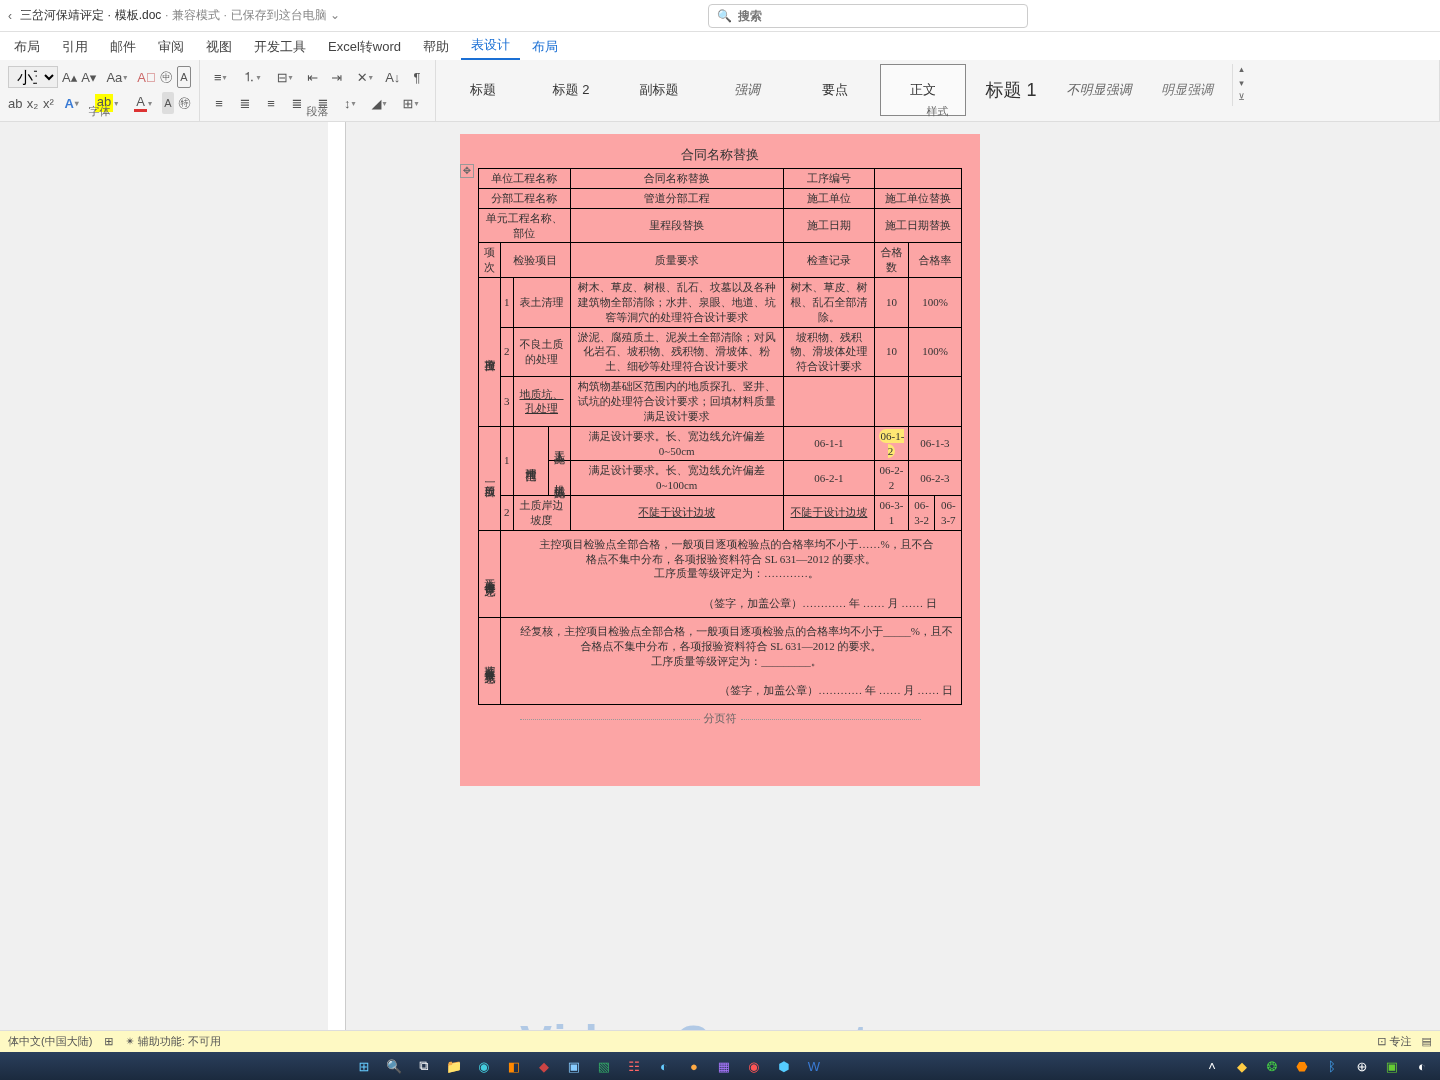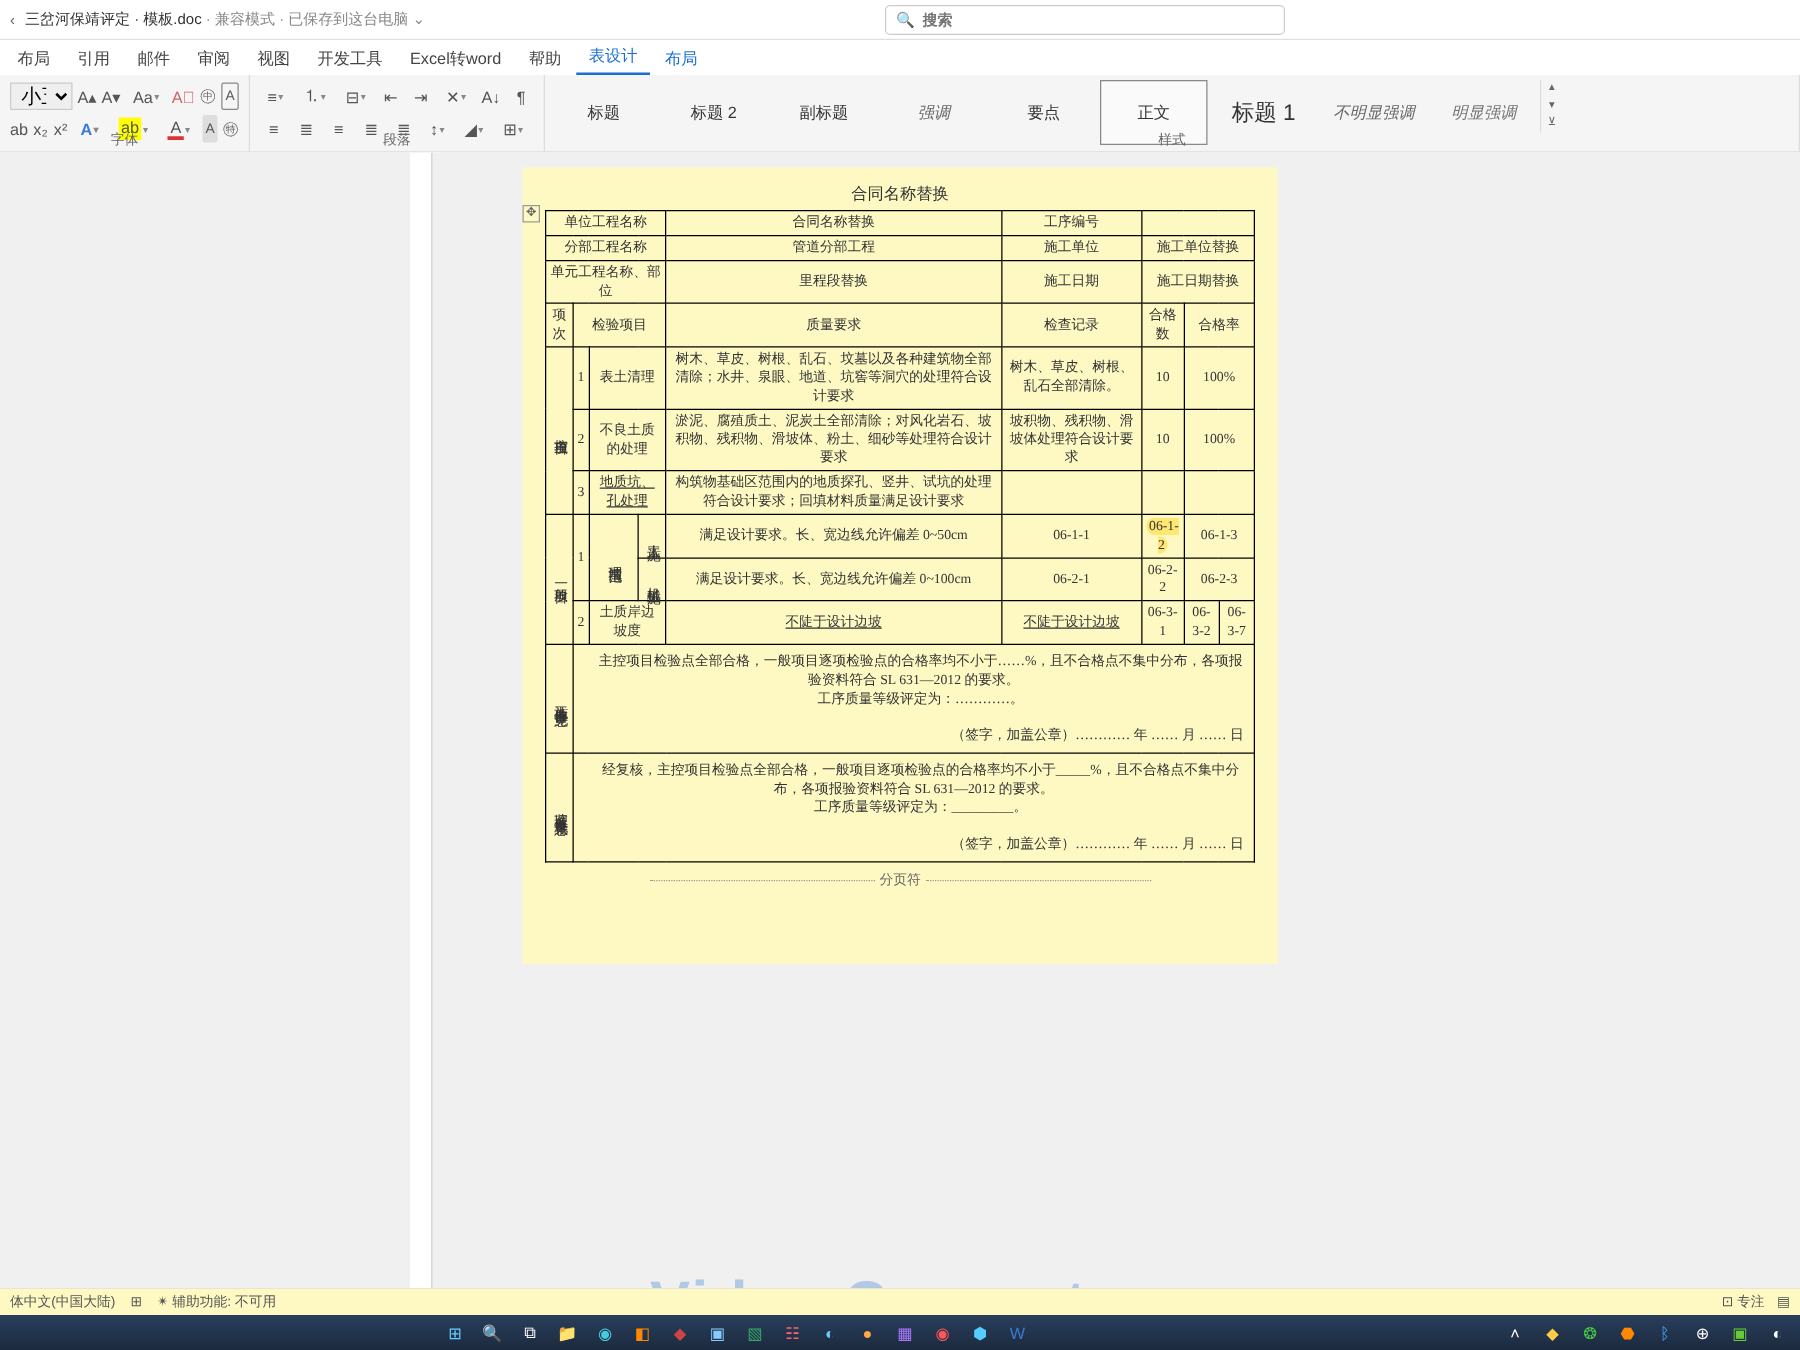--- a/index.html
+++ b/index.html
@@ -33,21 +33,21 @@
 .style-item.sel { border:1px solid #888; background:#fafafa; }
 .style-item .sname-big { font-size:18px; font-weight:normal; }
 .style-item .sname-em { font-style:italic; color:#666; }
 .style-item .sname-blue { color:#737373; font-style:italic; }
 .styles-more { width:18px; display:flex; flex-direction:column; justify-content:space-around; border-left:1px solid #ddd; }
 .styles-more div { height:14px; text-align:center; color:#666; cursor:pointer; font-size:9px; }
 
 
 .doc-area { position:absolute; top:122px; left:0; right:0; bottom:28px; background:#f0f0f0; overflow:auto; }
 .ruler-left { position:absolute; left:328px; top:0; bottom:0; width:18px; background:#fff; border-right:1px solid #ccc; }
-.page { margin:12px auto 40px auto; width:604px; background:#fef9c3; position:relative; padding:8px 18px 60px 18px; }
+.page { margin:12px auto 40px auto; width:520px; background:#fca5a5; position:relative; padding:8px 18px 60px 18px; }
 
 .doc-title { text-align:center; font-size:13px; margin:4px 0; font-family:SimSun; }
 .tbl-caption { font-size:12px; font-family:SimSun; margin:2px 0; }
 .tbl-handle { position:absolute; left:0px; top:30px; width:14px; height:14px; border:1px solid #999; font-size:10px; text-align:center; line-height:12px; color:#666; cursor:move; }
 
 table.doc-tbl { border-collapse:collapse; width:100%; font-size:11px; font-family:SimSun; }
 table.doc-tbl td { border:1px solid #000; padding:2px 3px; text-align:center; vertical-align:middle; line-height:1.35; }
 .vtext { writing-mode:vertical-rl; text-orientation:upright; letter-spacing:1px; }
 .tl { text-align:left; }
 .uline { text-decoration:underline; color:#333; }
@@ -268,21 +268,21 @@
         <td>2</td>
         <td colspan="2">土质岸边坡度</td>
         <td colspan="2"><span class="uline">不陡于设计边坡</span></td>
         <td><span class="uline">不陡于设计边坡</span></td>
         <td>06-3-1</td>
         <td>06-3-2</td>
         <td>06-3-7</td>
       </tr>
       <tr>
         <td class="vtext">施工单位自评意见</td>
-        <td colspan="9" class="tl" style="padding:6px 8px">
+        <td colspan="9" class="tl" style="padding:6px 24px">
           &nbsp;&nbsp;&nbsp;&nbsp;<span>主控项目检验点全部合格，一般项目逐项检验点的合格率均不小于……%，且不合格点不集中分布，各项报验资料符合 SL 631—2012 的要求。</span><br>
           &nbsp;&nbsp;&nbsp;&nbsp;<span>工序质量等级评定为：…………。</span><br><br>
           <div style="text-align:right">（签字，加盖公章）………… 年 …… 月 …… 日</div>
         </td>
       </tr>
       <tr>
         <td class="vtext">监理单位复核意见</td>
         <td colspan="9" class="tl" style="padding:6px 8px">
           &nbsp;&nbsp;&nbsp;&nbsp;<span>经复核，主控项目检验点全部合格，一般项目逐项检验点的合格率均不小于_____%，且不合格点不集中分布，各项报验资料符合 SL 631—2012 的要求。</span><br>
           &nbsp;&nbsp;&nbsp;&nbsp;<span>工序质量等级评定为：_________。</span><br><br>

